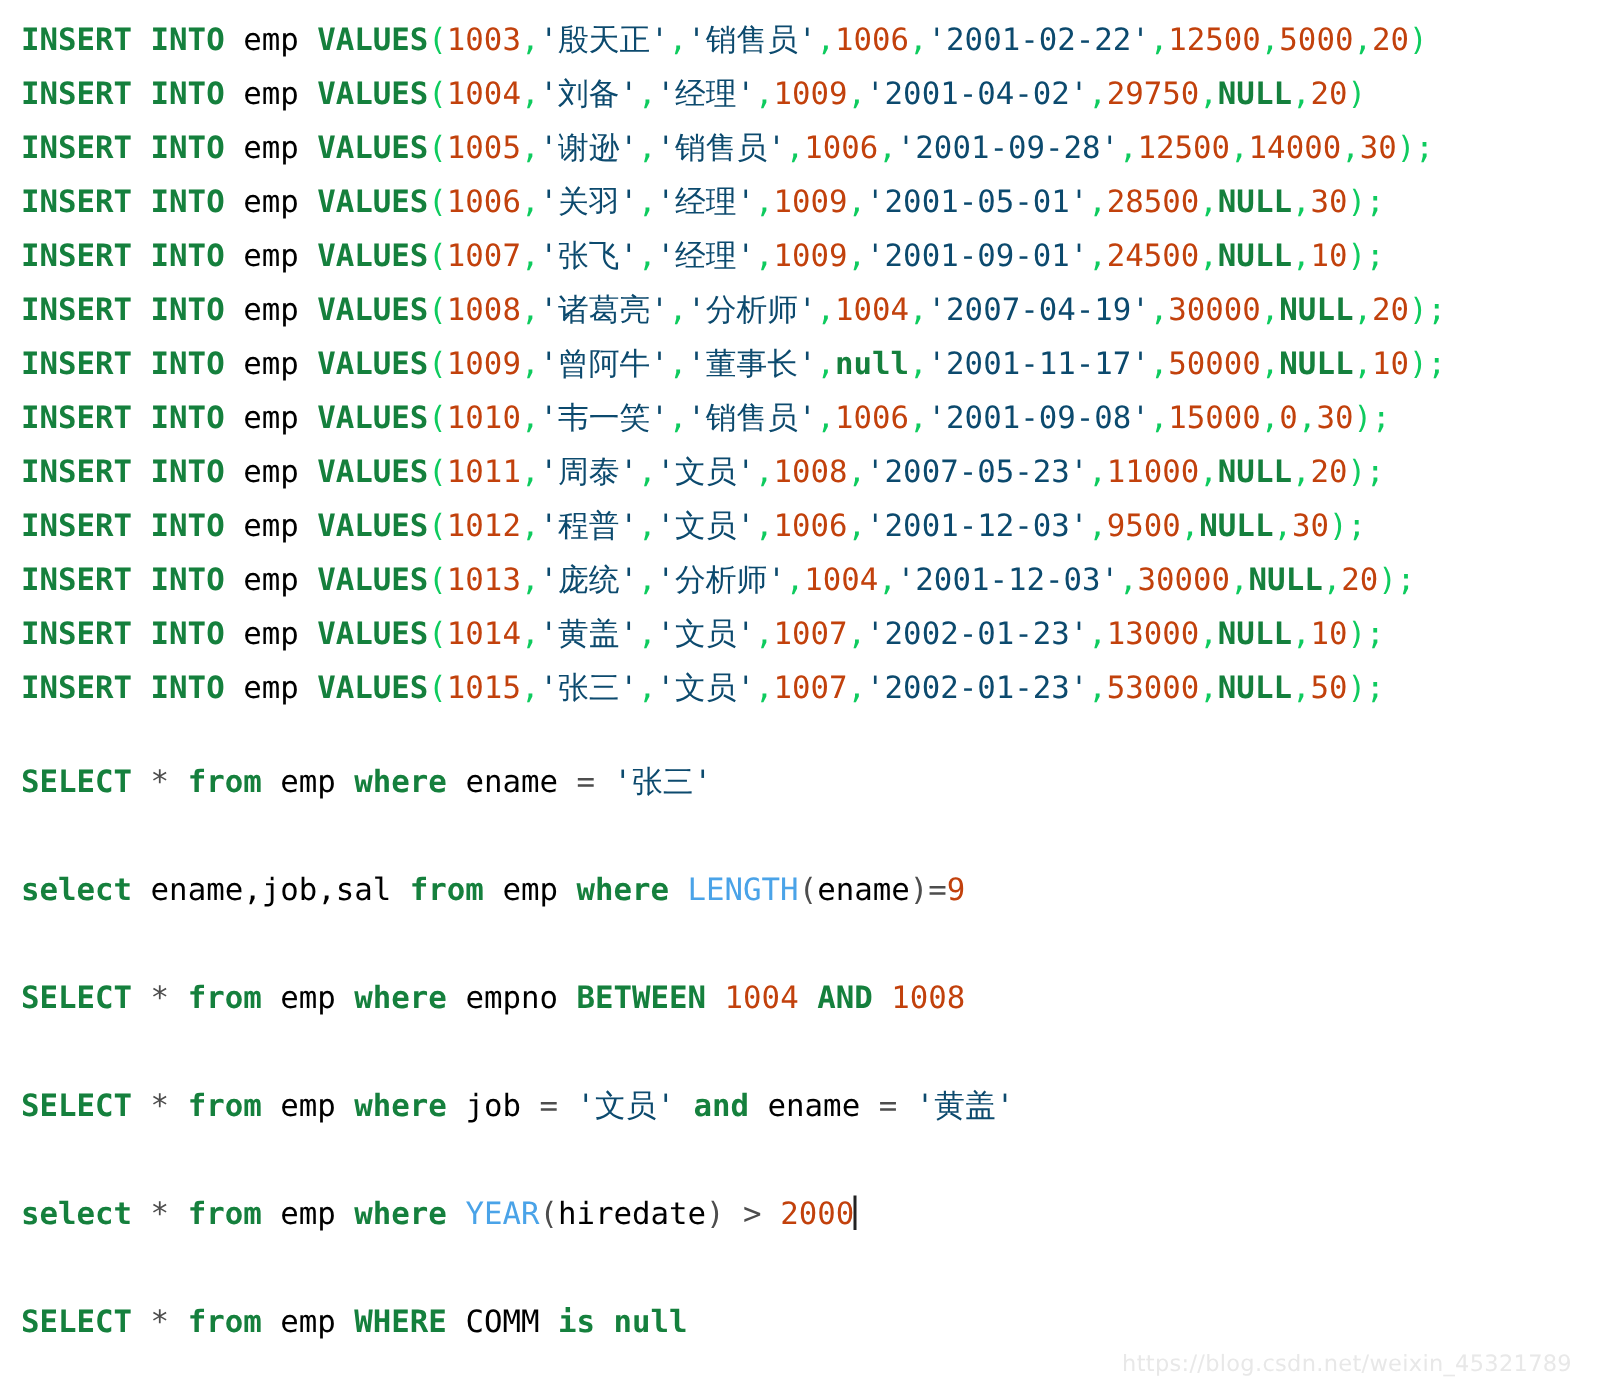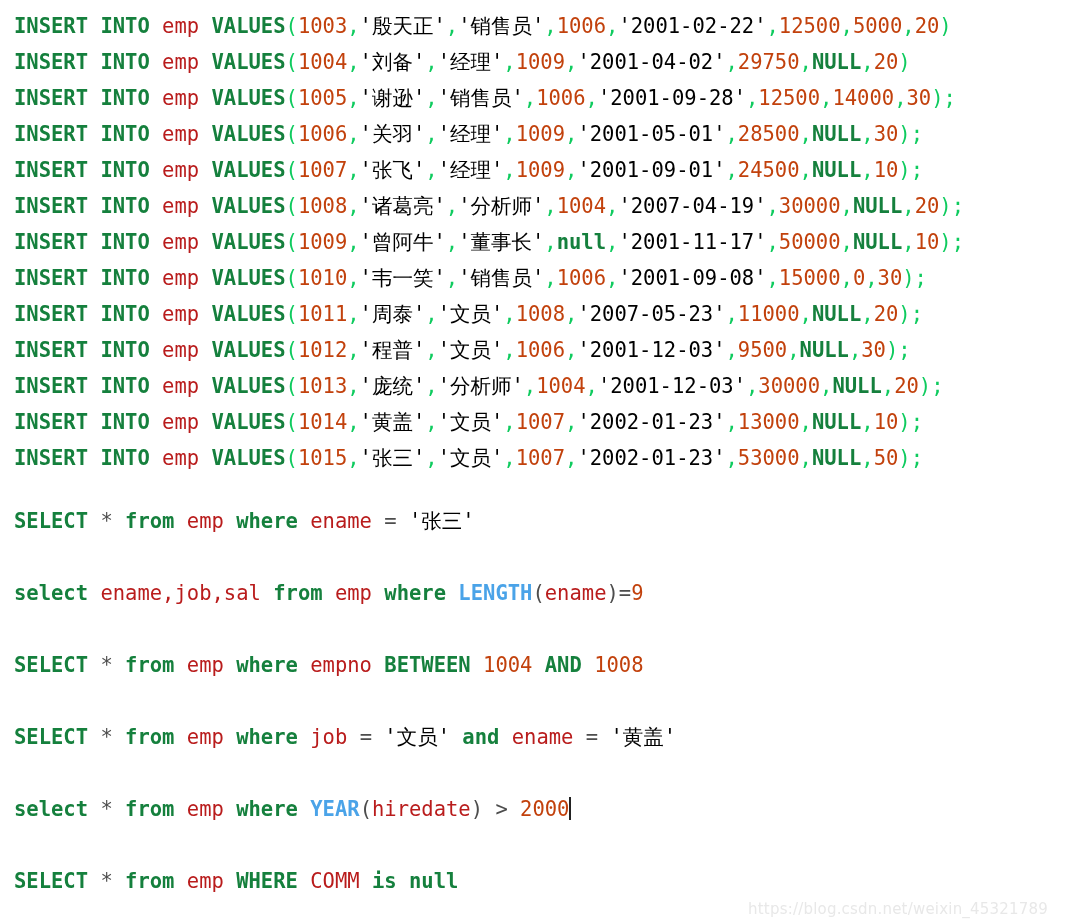--- a/index.html
+++ b/index.html
@@ -32,24 +32,24 @@
     white-space: pre;
     font-size: 20.5px;
     letter-spacing: 0px;
     font-family: "DejaVu Sans Mono", "Liberation Mono", monospace;
   }
   .code-line.blank {
     height: 36px;
   }
   
   .t-kw      { color: #15803d; font-weight: bold; }
-  .t-fn      { color: #4aa3e8; font-weight: bold; }
-  .t-ident   { color: #b91c1c; font-weight: normal; }
+  .t-fn      { color: #4aa3e8; font-weight: normal; }
+  .t-ident   { color: #000000; font-weight: normal; }
   .t-num     { color: #c2410c; font-weight: normal; }
-  .t-str     { color: #000000; font-weight: normal; }
+  .t-str     { color: #0c4a6e; font-weight: normal; }
   .t-punct   { color: #0ecb5e; font-weight: normal; }
   .t-op      { color: #4d4d4d; font-weight: normal; }
   .t-plain   { color: #4d4d4d; font-weight: normal; }
 
   .caret {
     display: inline-block;
     width: 2px;
     height: 23px;
     background: #222222;
     vertical-align: -4px;

